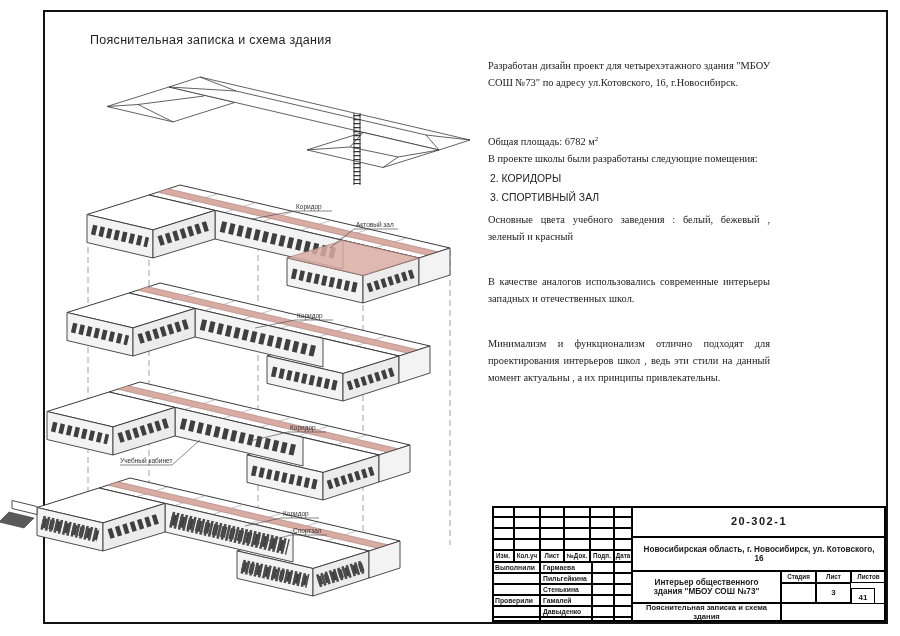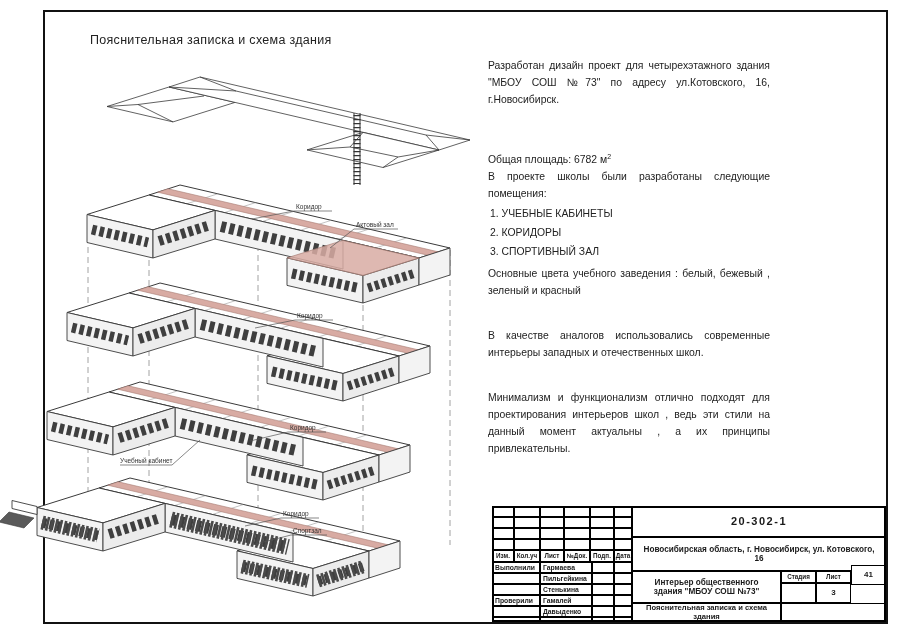--- a/index.html
+++ b/index.html
@@ -4,21 +4,21 @@
 <style>
   html,body{margin:0;padding:0;background:#fff;}
   body{width:900px;height:636px;position:relative;overflow:hidden;
        font-family:"Liberation Sans",sans-serif;color:#1a1a1a;}
   .frame{position:absolute;left:43px;top:10px;width:845px;height:614px;
          border:2.5px solid #111;box-sizing:border-box;}
   .doc-title{position:absolute;left:90px;top:33px;font-size:12.5px;letter-spacing:.3px;color:#222;}
   
   .notes{position:absolute;left:488px;top:57px;width:282px;font-size:10.4px;
          line-height:17px;text-align:justify;color:#222;}
-  .notes p{margin:0 0 16px 0;}
+  .notes p{margin:0 0 16px 0;font-family:Liberation Serif, serif;}
   .notes .tight{margin:0;}
   .notes ol{margin:2px 0 4px 2px;padding:0;list-style:none;}
   .notes li{line-height:19px;}
   .notes sup{font-size:7px;}
   .gap-lg{height:24px;}
   .gap-md{height:12px;}
   
   .tb{position:absolute;left:492px;top:506px;width:394px;height:116px;font-size:7px;font-weight:bold;}
   .tb .c{position:absolute;border:1px solid #000;box-sizing:border-box;
          display:flex;align-items:center;justify-content:center;text-align:center;
@@ -148,21 +148,20 @@
     <text x="293" y="488">Спортзал</text>
   </g>
 </svg>
 
 <div class="notes">
   <p>Разработан дизайн проект для четырехэтажного здания "МБОУ СОШ №73"  по адресу ул.Котовского, 16, г.Новосибирск.</p>
   <div class="gap-lg"></div>
   <p class="tight"><span>Общая площадь: 6782 м</span><sup>2</sup></p>
   <p class="tight">В проекте школы были разработаны следующие помещения:</p>
   <ol>
-    <li>1. УЧЕБНЫЕ КАБИНЕТЫ</li>
     <li>2. КОРИДОРЫ</li>
     <li>3. СПОРТИВНЫЙ ЗАЛ</li>
   </ol>
   <p>Основные цвета учебного заведения : белый, бежевый , зеленый и красный</p>
   <div class="gap-md"></div>
   <p>В качестве аналогов использовались современные интерьеры западных и отечественных школ.</p>
   <div class="gap-md"></div>
   <p>Минимализм и функционализм отлично подходят для проектирования интерьеров школ , ведь эти стили на данный момент актуальны , а их принципы привлекательны.</p>
 </div>
 
@@ -226,20 +225,20 @@
   <div class="c" style="left:122px;top:111px;width:18px;height:5px"></div>
 
   <div class="c docnum" style="left:140px;top:0;width:254px;height:31px">20-302-1</div>
   <div class="c addr" style="left:140px;top:31px;width:254px;height:34px">Новосибирская область, г. Новосибирск, ул. Котовского, 16</div>
   <div class="c proj" style="left:140px;top:65px;width:149px;height:32px">Интерьер общественного здания "МБОУ СОШ №73"</div>
   <div class="c lbl" style="left:289px;top:65px;width:35px;height:12px">Стадия</div>
   <div class="c lbl" style="left:324px;top:65px;width:35px;height:12px">Лист</div>
   <div class="c lbl" style="left:359px;top:65px;width:35px;height:12px">Листов</div>
   <div class="c stageval" style="left:289px;top:77px;width:35px;height:20px"></div>
   <div class="c stageval" style="left:324px;top:77px;width:35px;height:20px">3</div>
-  <div class="c stageval" style="left:359px;top:59px;width:35px;height:20px">41</div>
+  <div class="c stageval" style="left:359px;top:82px;width:24px;height:20px">41</div>
   <div class="c sheetname" style="left:140px;top:97px;width:149px;height:19px">Пояснительная записка и схема здания</div>
   <div class="c org" style="left:289px;top:97px;width:105px;height:19px">
     <span>НГУАДИ</span>
     <span>им. А.Д. Крячкова</span>
   </div>
   <div class="tb-outline"></div>
 </div>
 
 </body></html>

